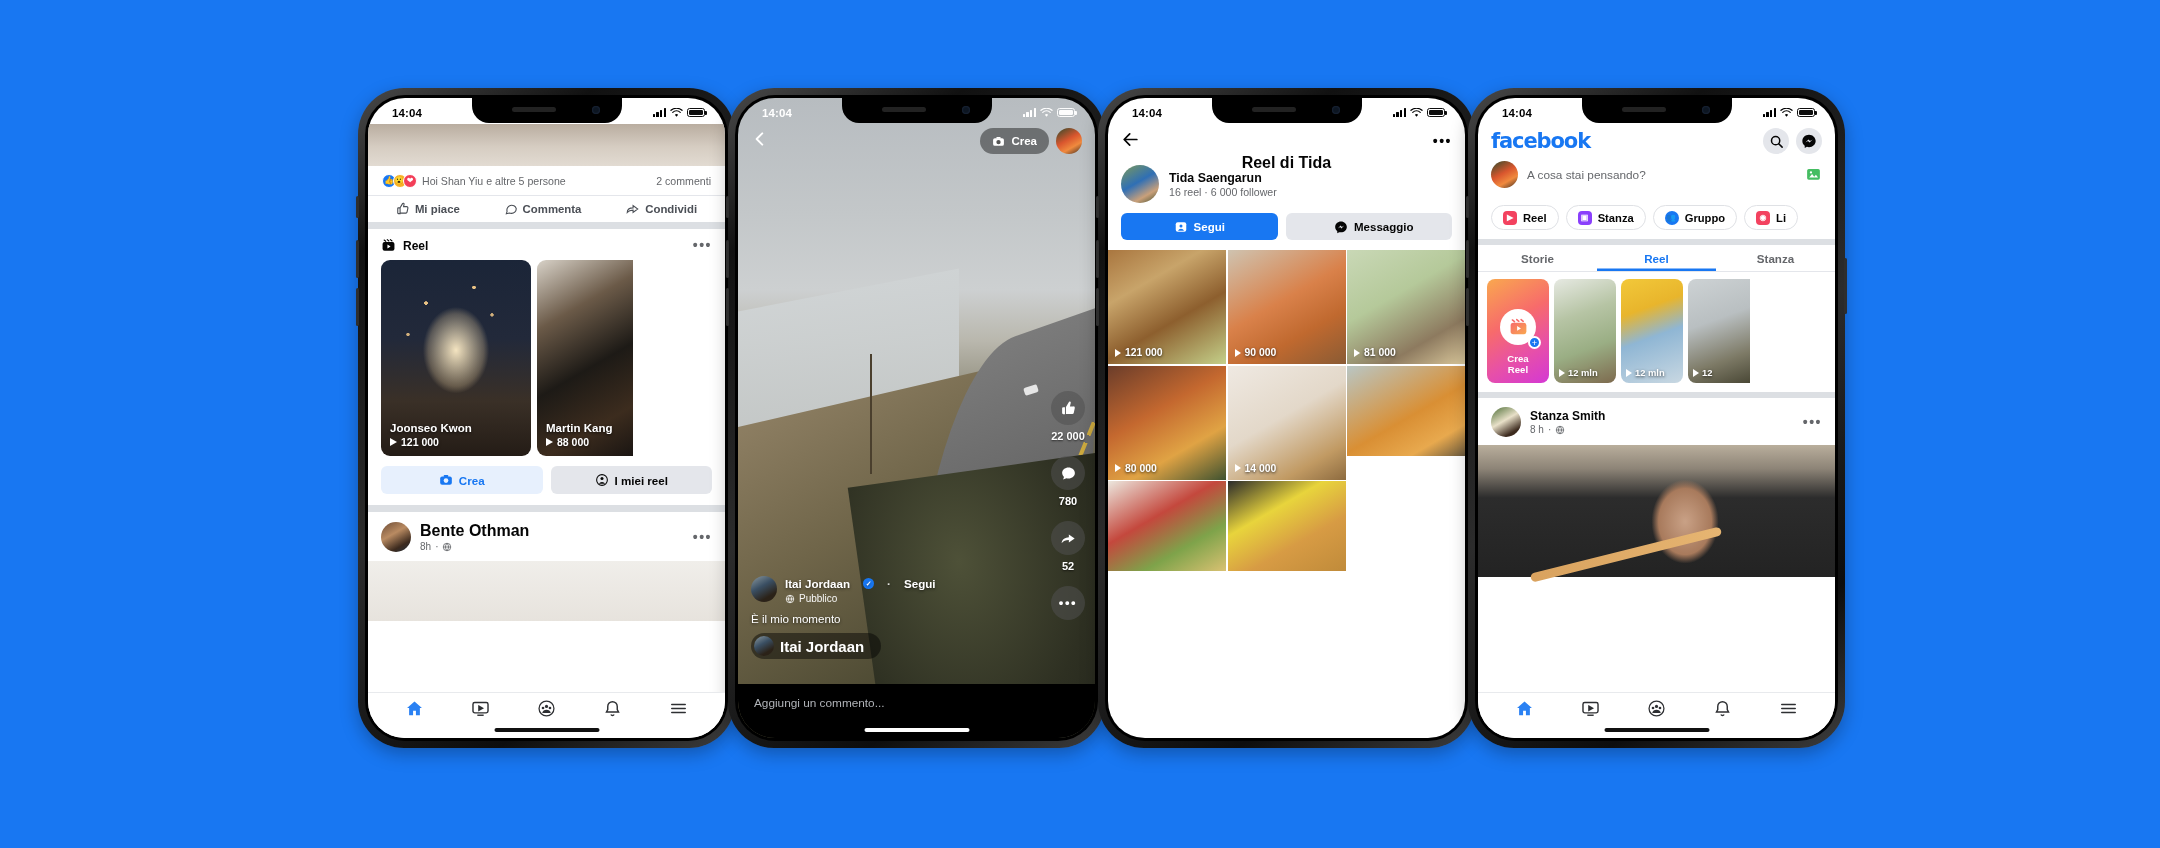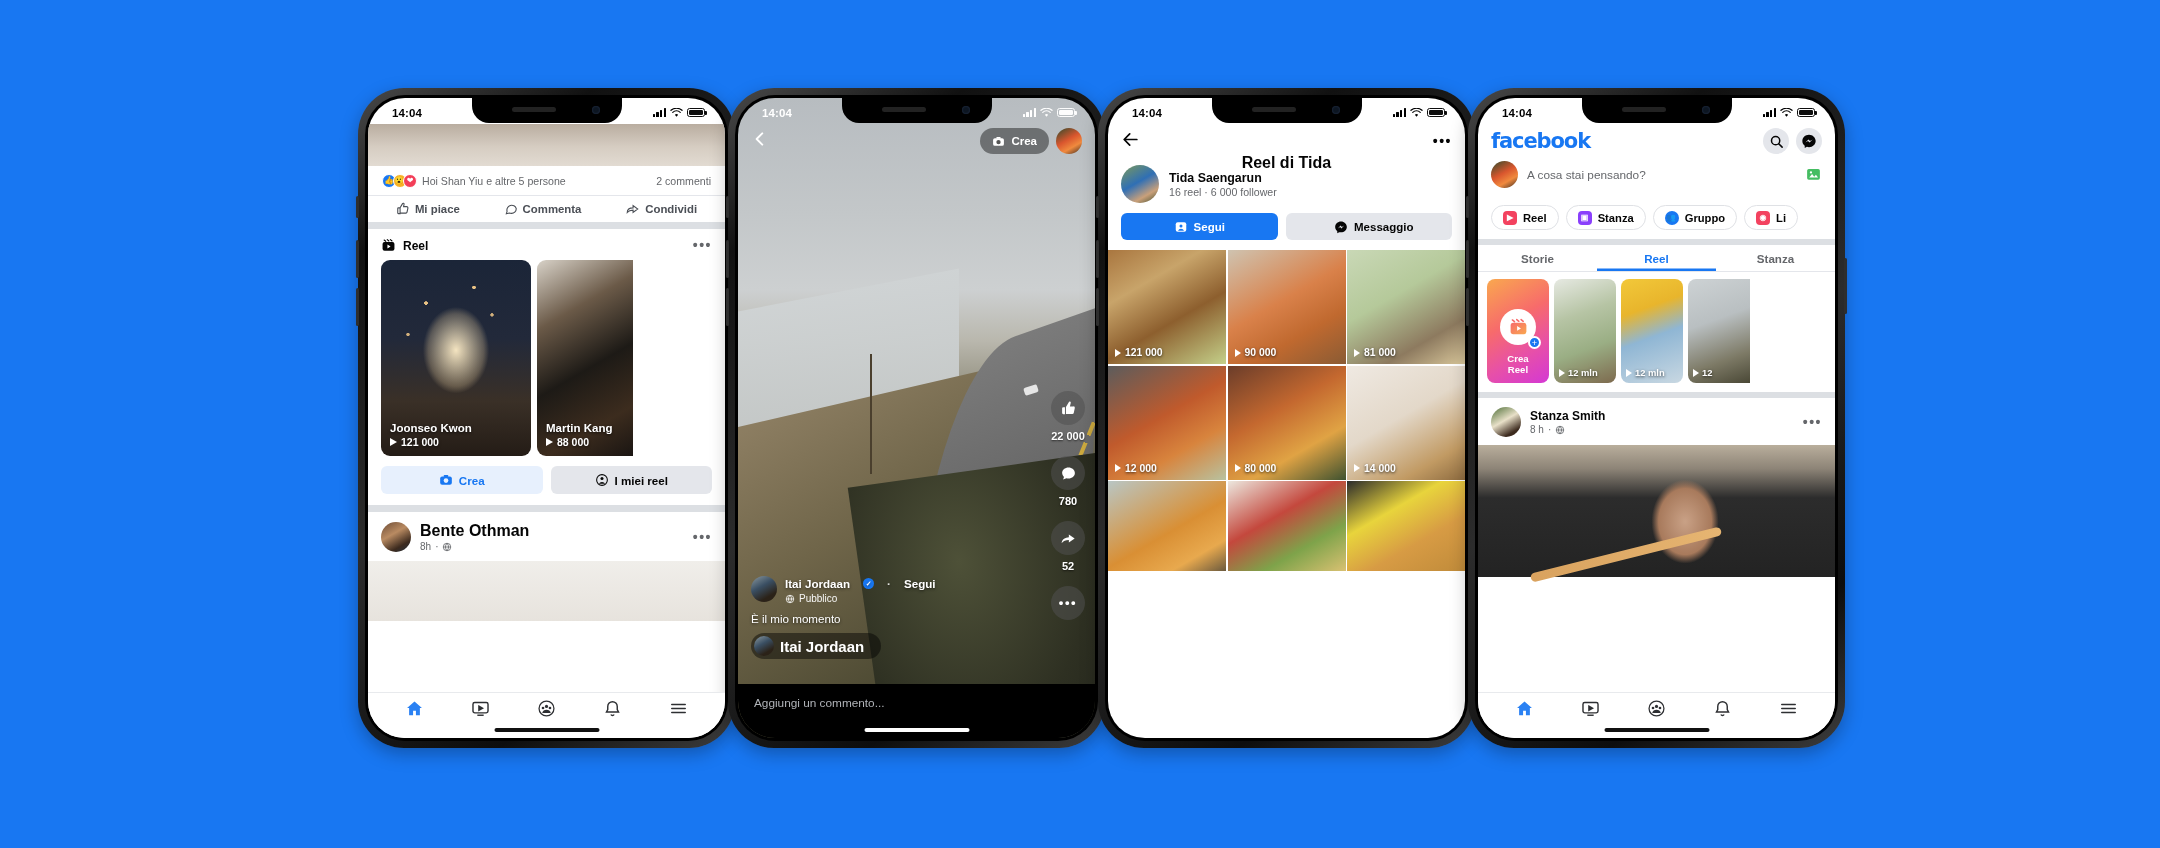--- a/index.html
+++ b/index.html
@@ -615,26 +615,20 @@
           <div class="gcell" style="background:linear-gradient(150deg,#cfc3b0 0%,#d9814a 45%,#c0692f 70%,#8a5b34 100%)">
             <div class="pl">
                 <span class="play-tri-sm"></span>
                 <span>90 000</span>
               </div>
             </div>
           <div class="gcell" style="background:linear-gradient(150deg,#c9d8b6 0%,#b5c99a 40%,#8d7a5f 75%,#d8c69a 100%)">
             <div class="pl">
                 <span class="play-tri-sm"></span>
                 <span>81 000</span>
-              </div>
-            </div>
-          <div class="gcell" style="background:linear-gradient(150deg,#5c5c5c 0%,#c05a2c 45%,#d8843d 70%,#b8c2a0 100%)">
-            <div class="pl">
-                <span class="play-tri-sm"></span>
-                <span>12 000</span>
               </div>
             </div>
           <div class="gcell" style="background:linear-gradient(150deg,#6b3d2a 0%,#c4682f 40%,#e0a344 70%,#3f5230 100%)">
             <div class="pl">
                 <span class="play-tri-sm"></span>
                 <span>80 000</span>
               </div>
             </div>
           <div class="gcell" style="background:linear-gradient(150deg,#efe9e2 0%,#e3d8c9 45%,#c19a63 80%,#8d6b3f 100%)">
             <div class="pl">

